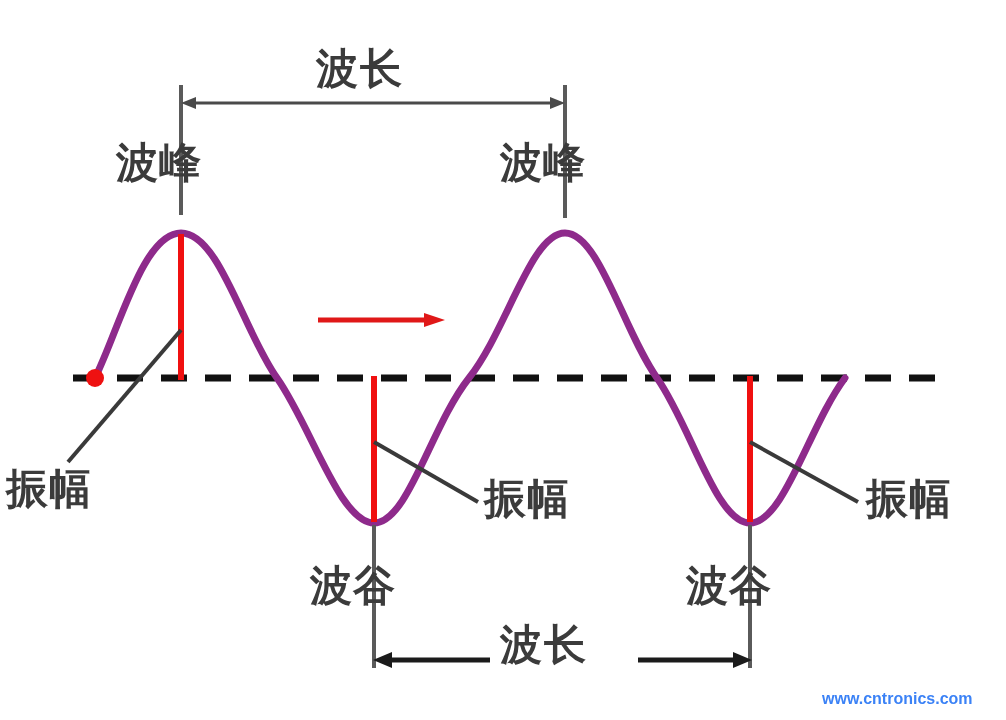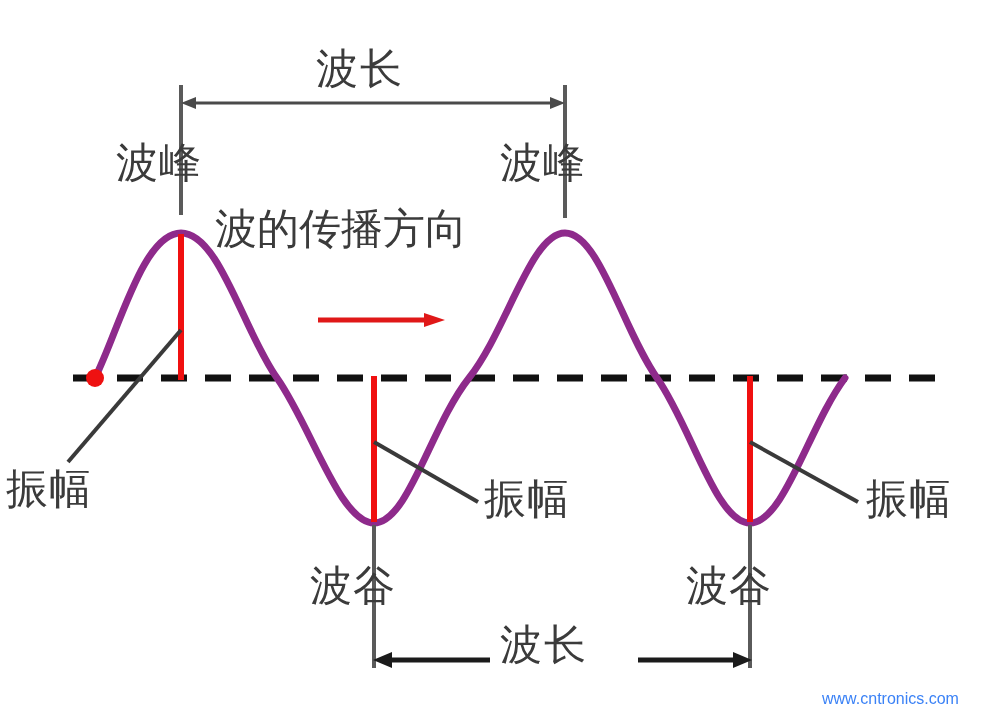--- a/index.html
+++ b/index.html
@@ -11,20 +11,21 @@
     width: 1006px;
     height: 720px;
     overflow: hidden;
     font-family: "DejaVu Sans", "Liberation Sans", sans-serif;
   }
   #stage {
     position: relative;
     width: 1006px;
     height: 720px;
     background: #ffffff;
+    font-weight: bold;
   }
   #diagram {
     position: absolute;
     left: 0;
     top: 0;
     width: 1006px;
     height: 720px;
   }
   .cjk-label {
     position: absolute;
@@ -170,21 +171,20 @@
       <line x1="638" y1="660" x2="733" y2="660" stroke="#1b1b1b" stroke-width="5" marker-end="url(#arrowDimRBlk)"></line>
     </g>
   </svg>
 
   <div class="cjk-label lbl-wavelength-top">波长</div>
 
   <div class="cjk-label lbl-crest-1">波峰</div>
 
   <div class="cjk-label lbl-crest-2">波峰</div>
 
-  <div class="cjk-label lbl-direction">波的传播方向</div>
 
   <div class="cjk-label lbl-amp-1">振幅</div>
 
   <div class="cjk-label lbl-amp-2">振幅</div>
 
   <div class="cjk-label lbl-amp-3">振幅</div>
 
   <div class="cjk-label lbl-trough-1">波谷</div>
 
   <div class="cjk-label lbl-trough-2">波谷</div>

